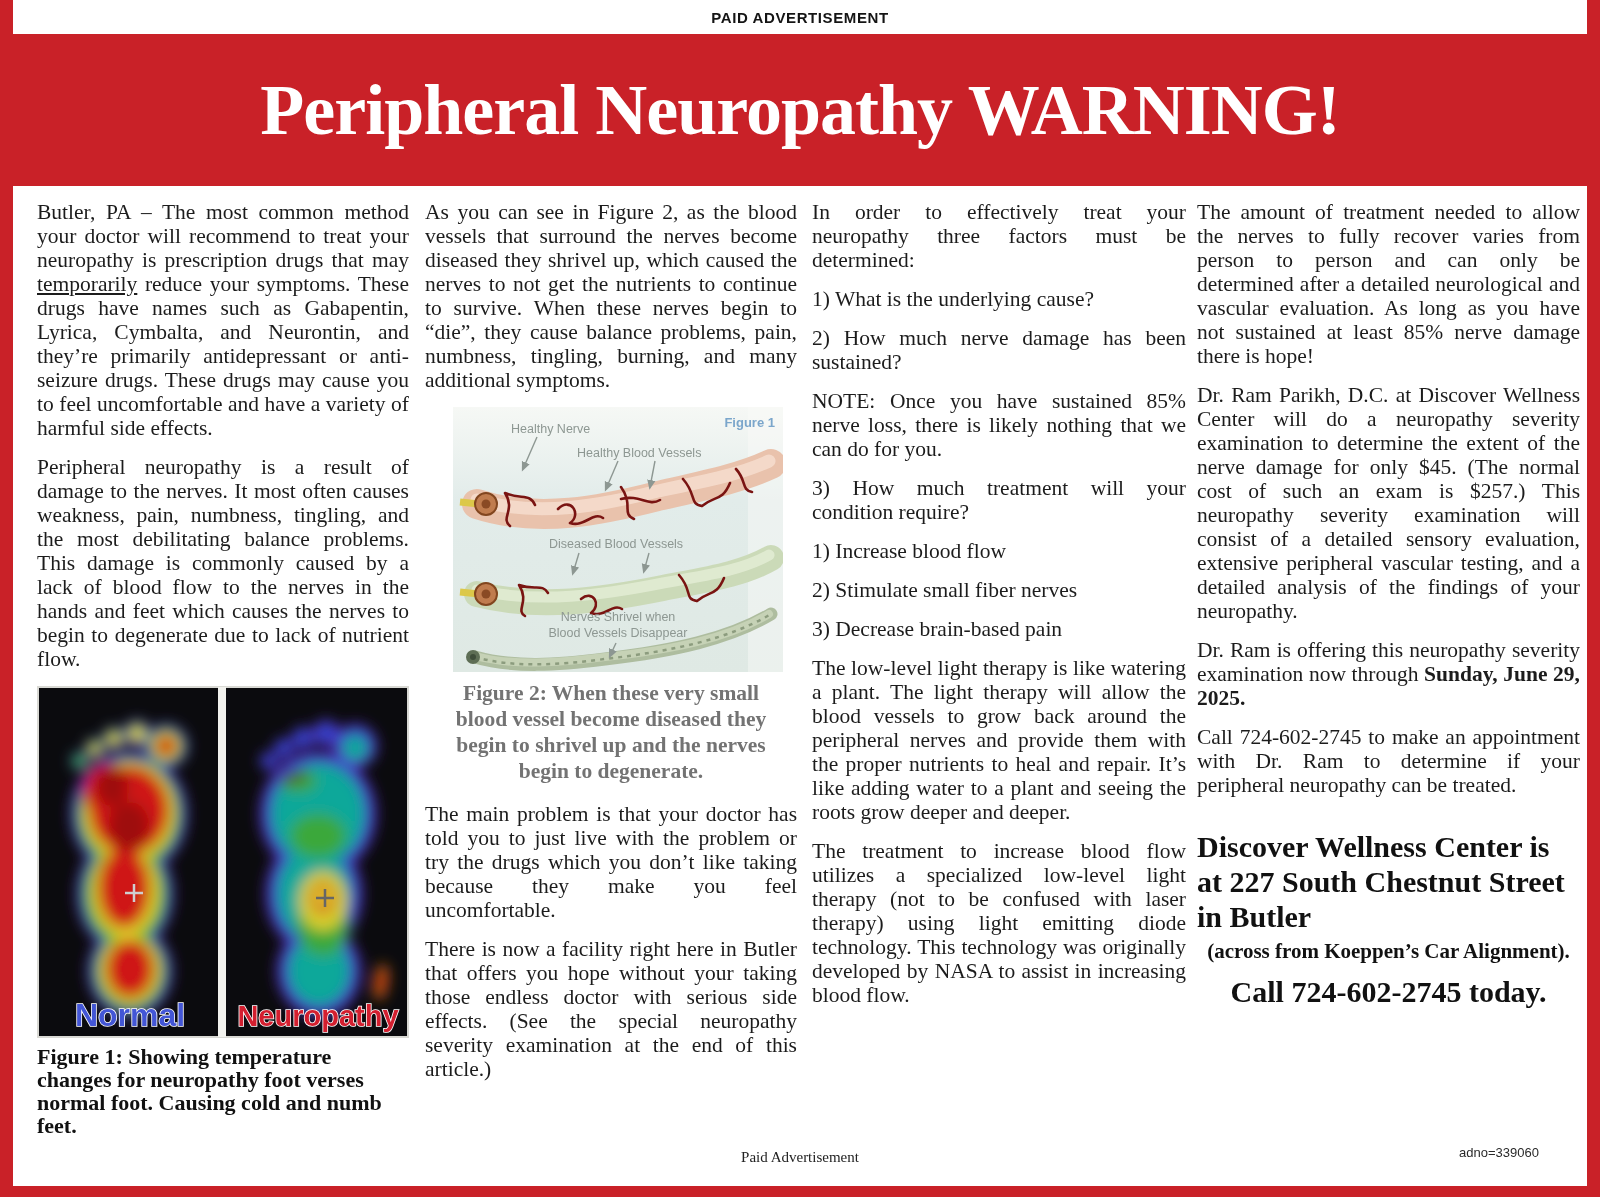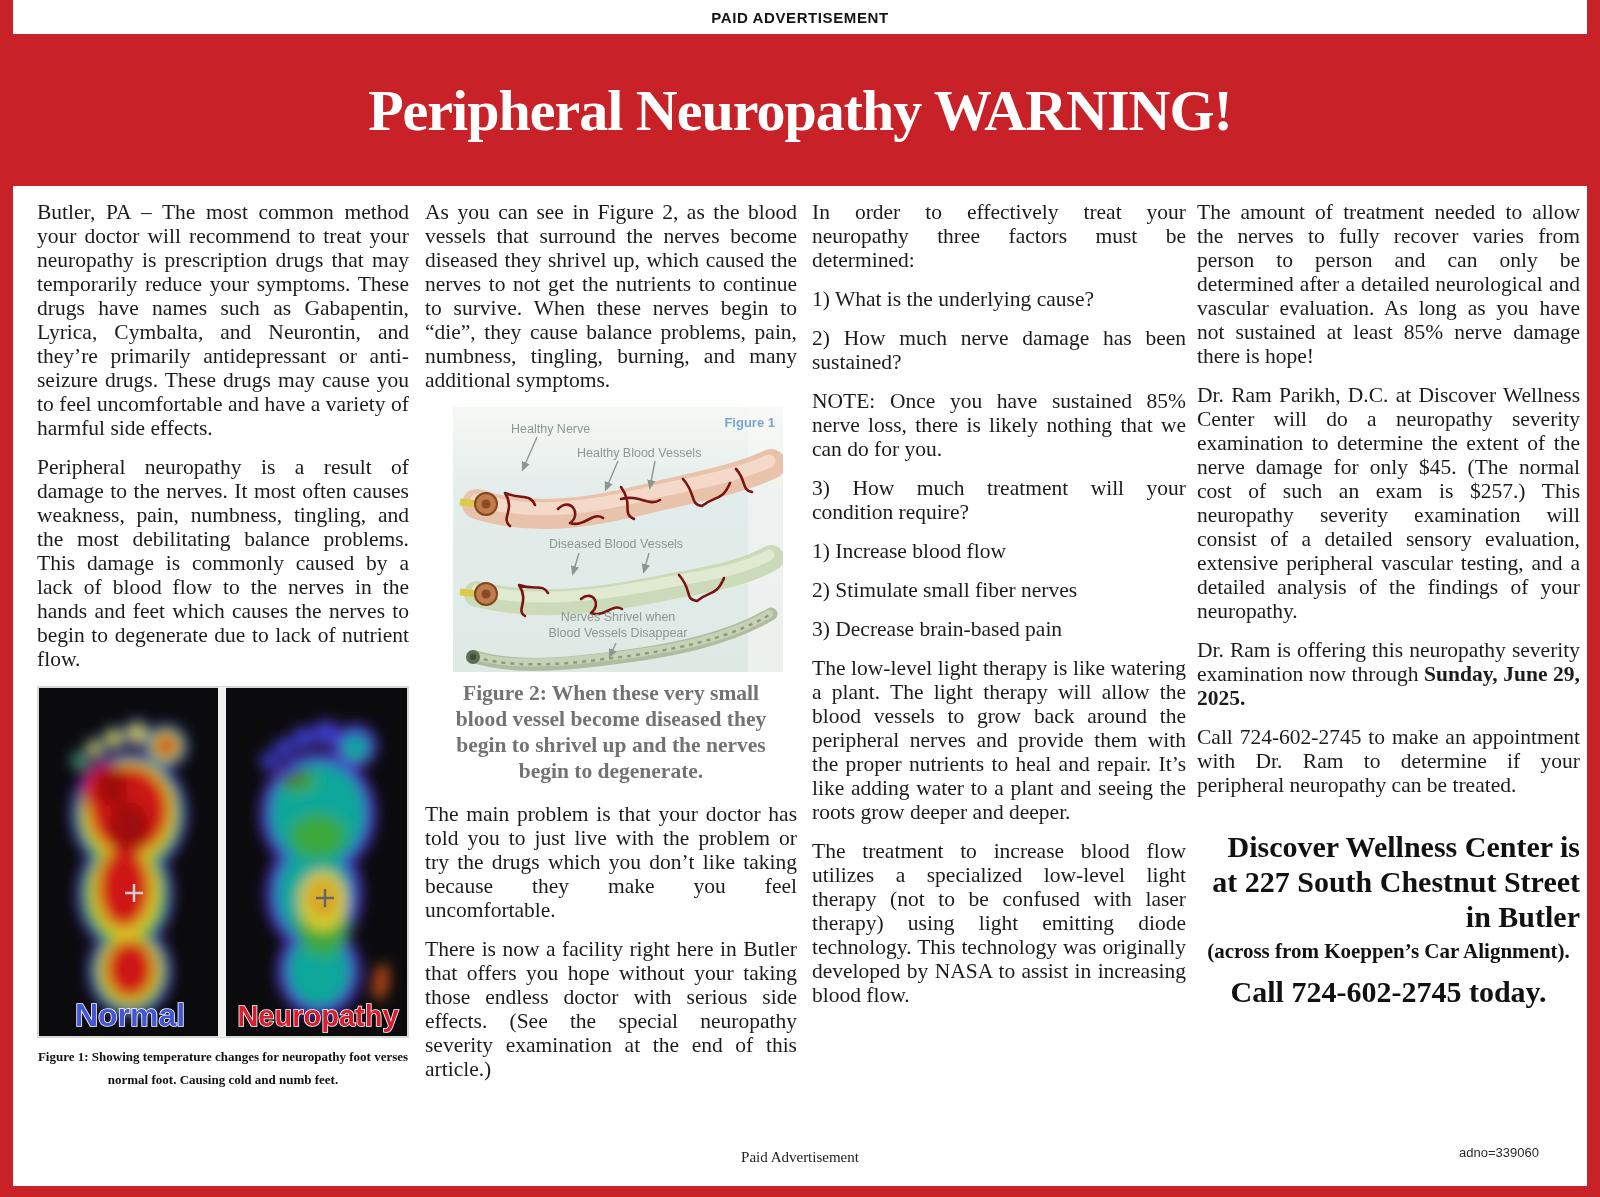--- a/index.html
+++ b/index.html
@@ -14,51 +14,51 @@
   }
   .top-strip span {
     font-family:"Liberation Sans", sans-serif; font-size:15px; font-weight:700;
     letter-spacing:.6px; color:#141414;
   }
   .banner {
     position:absolute; left:0; top:34px; width:1600px; height:152px;
     background:#c92128; display:flex; align-items:center; justify-content:center;
   }
   .banner h1 {
-    margin:8px; color:#ffffff; font-weight:700; font-size:58px; letter-spacing:-1px;
+    margin:8px; color:#ffffff; font-weight:700; font-size:72px; letter-spacing:-1px;
     white-space:nowrap; font-family:"Liberation Serif", serif;
   }
   .content {
     position:absolute; left:13px; top:186px; width:1574px; height:1000px;
     background:#ffffff;
   }
   .col { position:absolute; top:14px; }
   .col1 { left:24px;  width:372px; }
   .col2 { left:412px; width:372px; }
   .col3 { left:799px; width:374px; }
   .col4 { left:1184px; width:383px; }
   .col p {
     margin:0 0 15px 0; font-size:21.5px; line-height:24px;
     text-align:justify; color:#1c1c1c;
   }
-  .u { }
+  .u { text-decoration:underline; }
   figure { margin:0; padding:0; }
   .fig1 { margin-top:8px; }
   .fig1-svg { display:block; }
   .cap1 {
-    font-weight:700; font-size:13px; line-height:23px; text-align:center;
+    font-weight:700; font-size:22px; line-height:23px; 
     color:#111; margin-top:7px;
   }
   .fig2-svg { display:block; margin:4px 0 8px 28px; }
   .cap2 {
     font-weight:700; font-size:21.5px; line-height:26px; text-align:center;
     color:#737373; margin:6px auto 18px; width:320px;
   }
   .addr1 {
-    font-weight:700; font-size:30px; line-height:35px; text-align:right;
+    font-weight:700; font-size:30px; line-height:35px; text-align:left;
     color:#111; margin-top:32px;
   }
   .addr2 {
     font-weight:700; font-size:21px; line-height:30px; text-align:center;
     color:#111; margin-top:2px;
   }
   .callline {
     font-weight:700; font-size:30px; line-height:36px; text-align:center;
     color:#111; margin-top:8px;
   }

